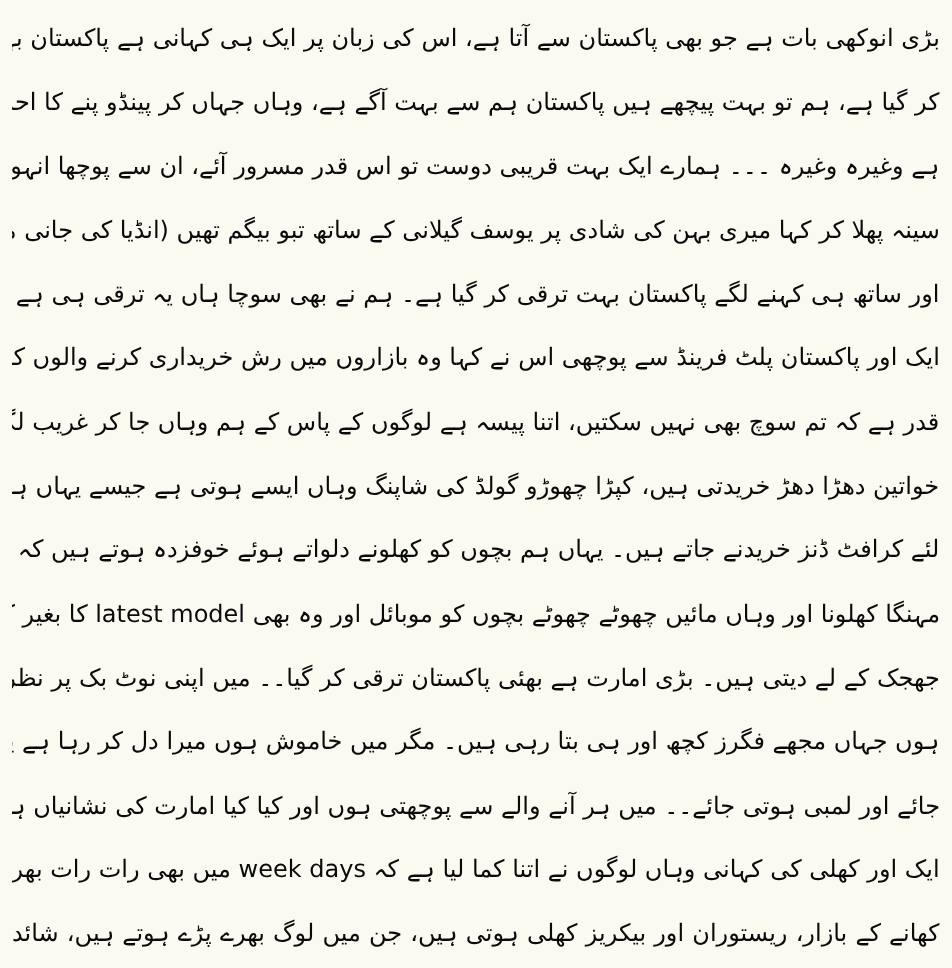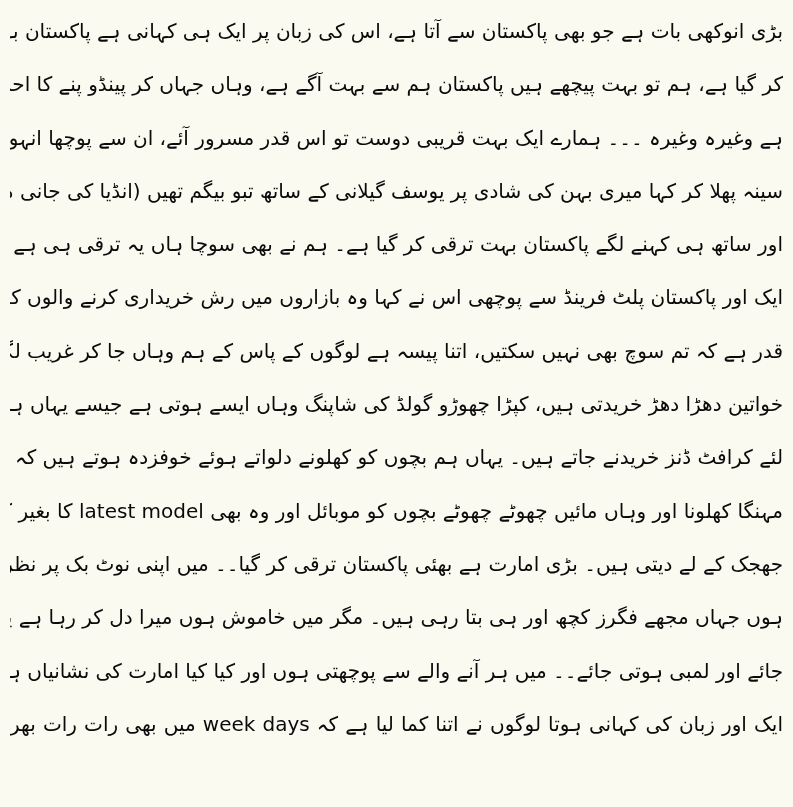--- a/index.html
+++ b/index.html
@@ -43,15 +43,16 @@
       <div class="text-line">سینہ پھلا کر کہا میری بہن کی شادی پر یوسف گیلانی کے ساتھ تبو بیگم تھیں (انڈیا کی جانی مانی ایکٹریس)۔</div>
       <div class="text-line">اور ساتھ ہی کہنے لگے پاکستان بہت ترقی کر گیا ہے۔ ہم نے بھی سوچا ہاں یہ ترقی ہی ہے۔ پھر دوسری وجہ</div>
       <div class="text-line">ایک اور پاکستان پلٹ فرینڈ سے پوچھی اس نے کہا وہ بازاروں میں رش خریداری کرنے والوں کا اس</div>
       <div class="text-line">قدر ہے کہ تم سوچ بھی نہیں سکتیں، اتنا پیسہ ہے لوگوں کے پاس کے ہم وہاں جا کر غریب لگتے ہیں۔ کپڑا</div>
       <div class="text-line">خواتین دھڑا دھڑ خریدتی ہیں، کپڑا چھوڑو گولڈ کی شاپنگ وہاں ایسے ہوتی ہے جیسے یہاں ہم بچوں کے</div>
       <div class="text-line">لئے کرافٹ ڈنز خریدنے جاتے ہیں۔ یہاں ہم بچوں کو کھلونے دلواتے ہوئے خوفزدہ ہوتے ہیں کہ اتنا</div>
       <div class="text-line">مہنگا کھلونا اور وہاں مائیں چھوٹے چھوٹے بچوں کو موبائل اور وہ بھی latest model کا بغیر کسی</div>
       <div class="text-line">جھجک کے لے دیتی ہیں۔ بڑی امارت ہے بھئی پاکستان ترقی کر گیا۔۔ میں اپنی نوٹ بک پر نظر مارتی</div>
       <div class="text-line">ہوں جہاں مجھے فگرز کچھ اور ہی بتا رہی ہیں۔ مگر میں خاموش ہوں میرا دل کر رہا ہے یہ کہانی لمبی ہوتی</div>
       <div class="text-line">جائے اور لمبی ہوتی جائے۔۔ میں ہر آنے والے سے پوچھتی ہوں اور کیا کیا امارت کی نشانیاں ہیں؟</div>
-      <div class="text-line">ایک اور زبان کی کہانی ہوتا لوگوں نے اتنا کما لیا ہے کہ week days میں بھی رات رات بھر</div>
+      <div class="text-line">ایک اور کھلی کی کہانی وہاں لوگوں نے اتنا کما لیا ہے کہ week days میں بھی رات رات بھر</div>
+      <div class="text-line">کھانے کے بازار، ریستوران اور بیکریز کھلی ہوتی ہیں، جن میں لوگ بھرے پڑے ہوتے ہیں، شائد</div>
     </div>
 </div>
 
 </body></html>

